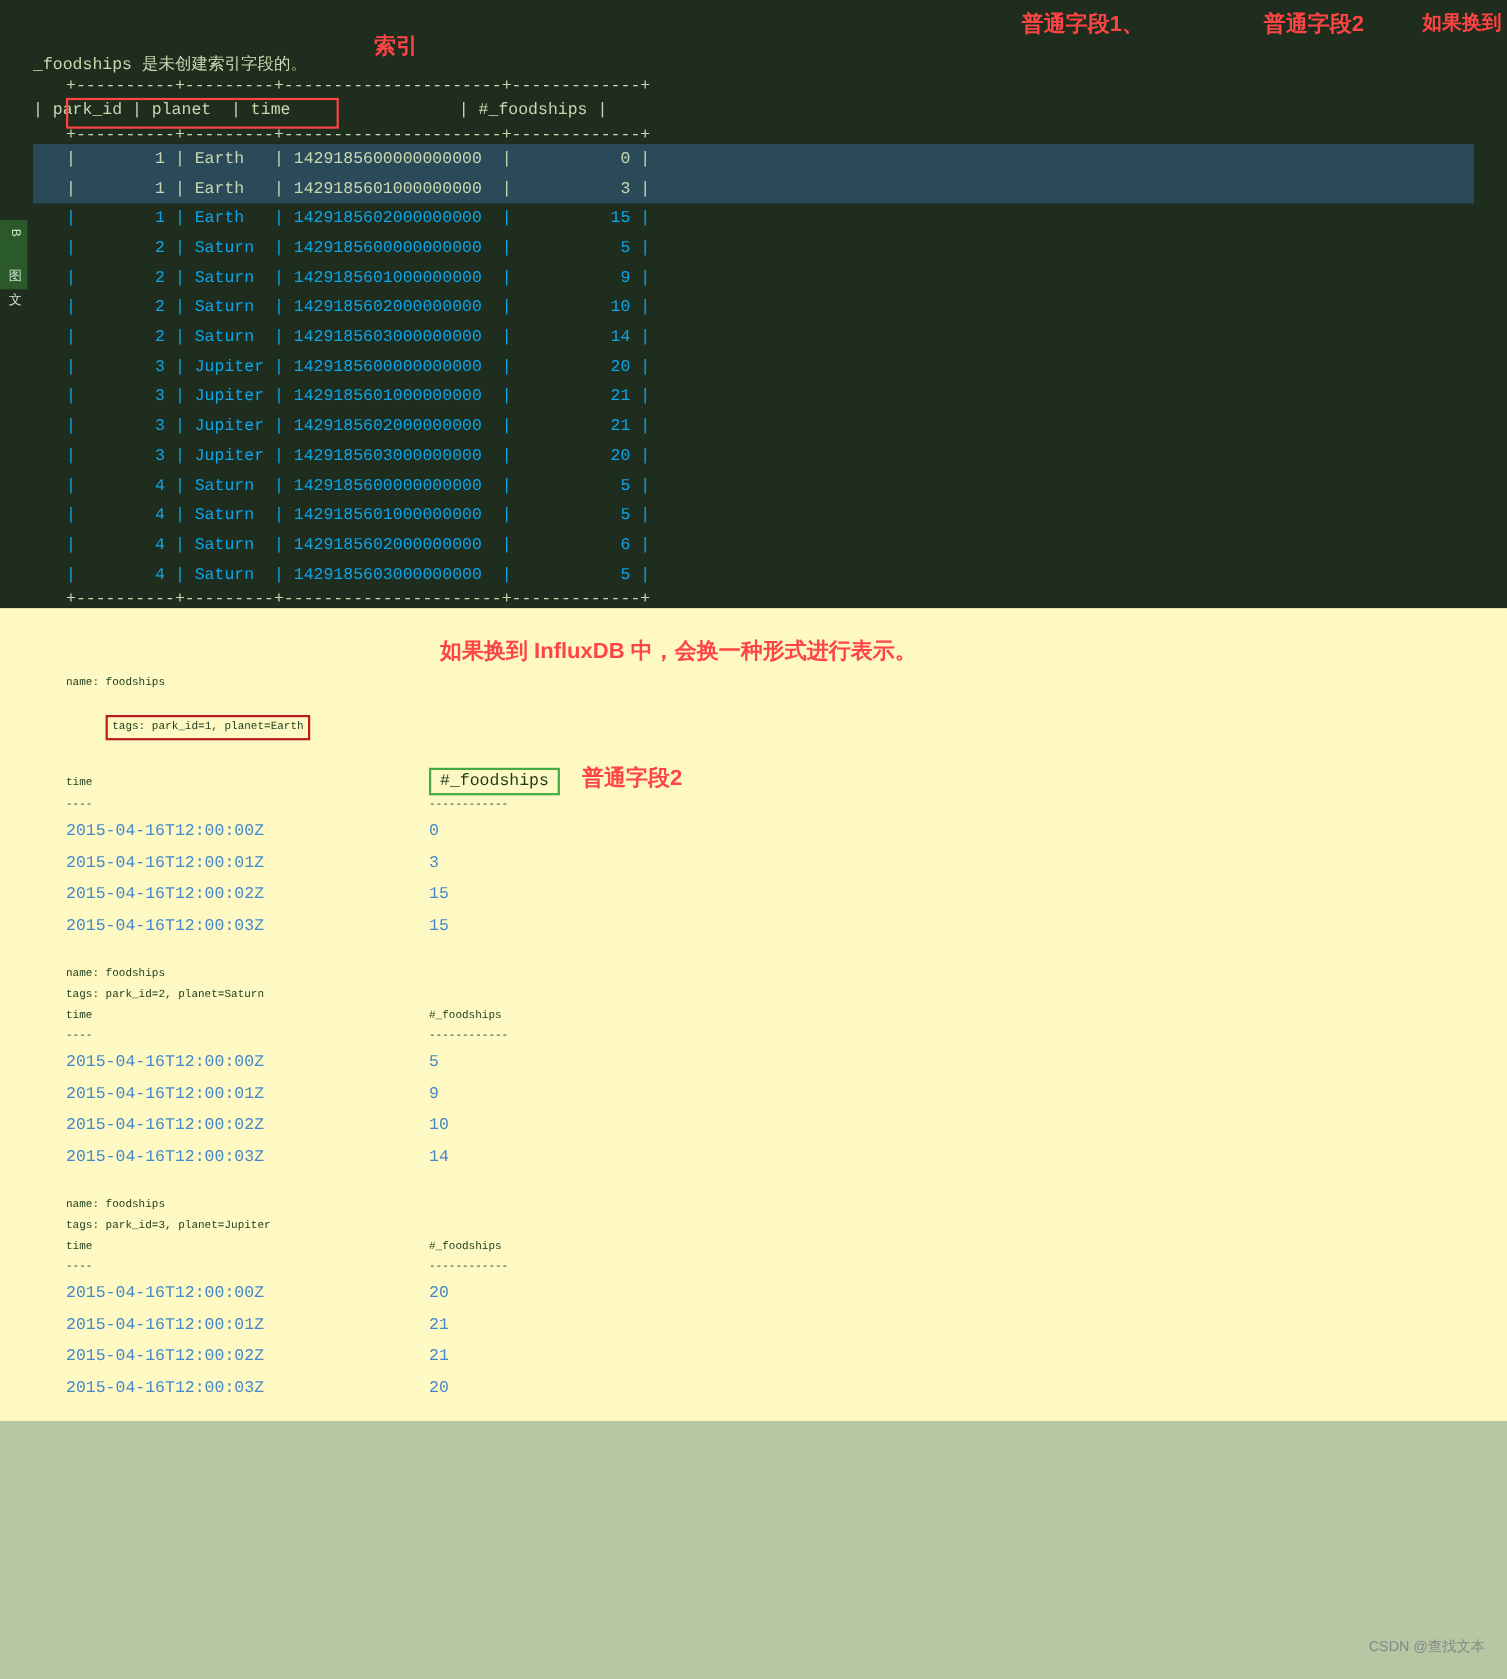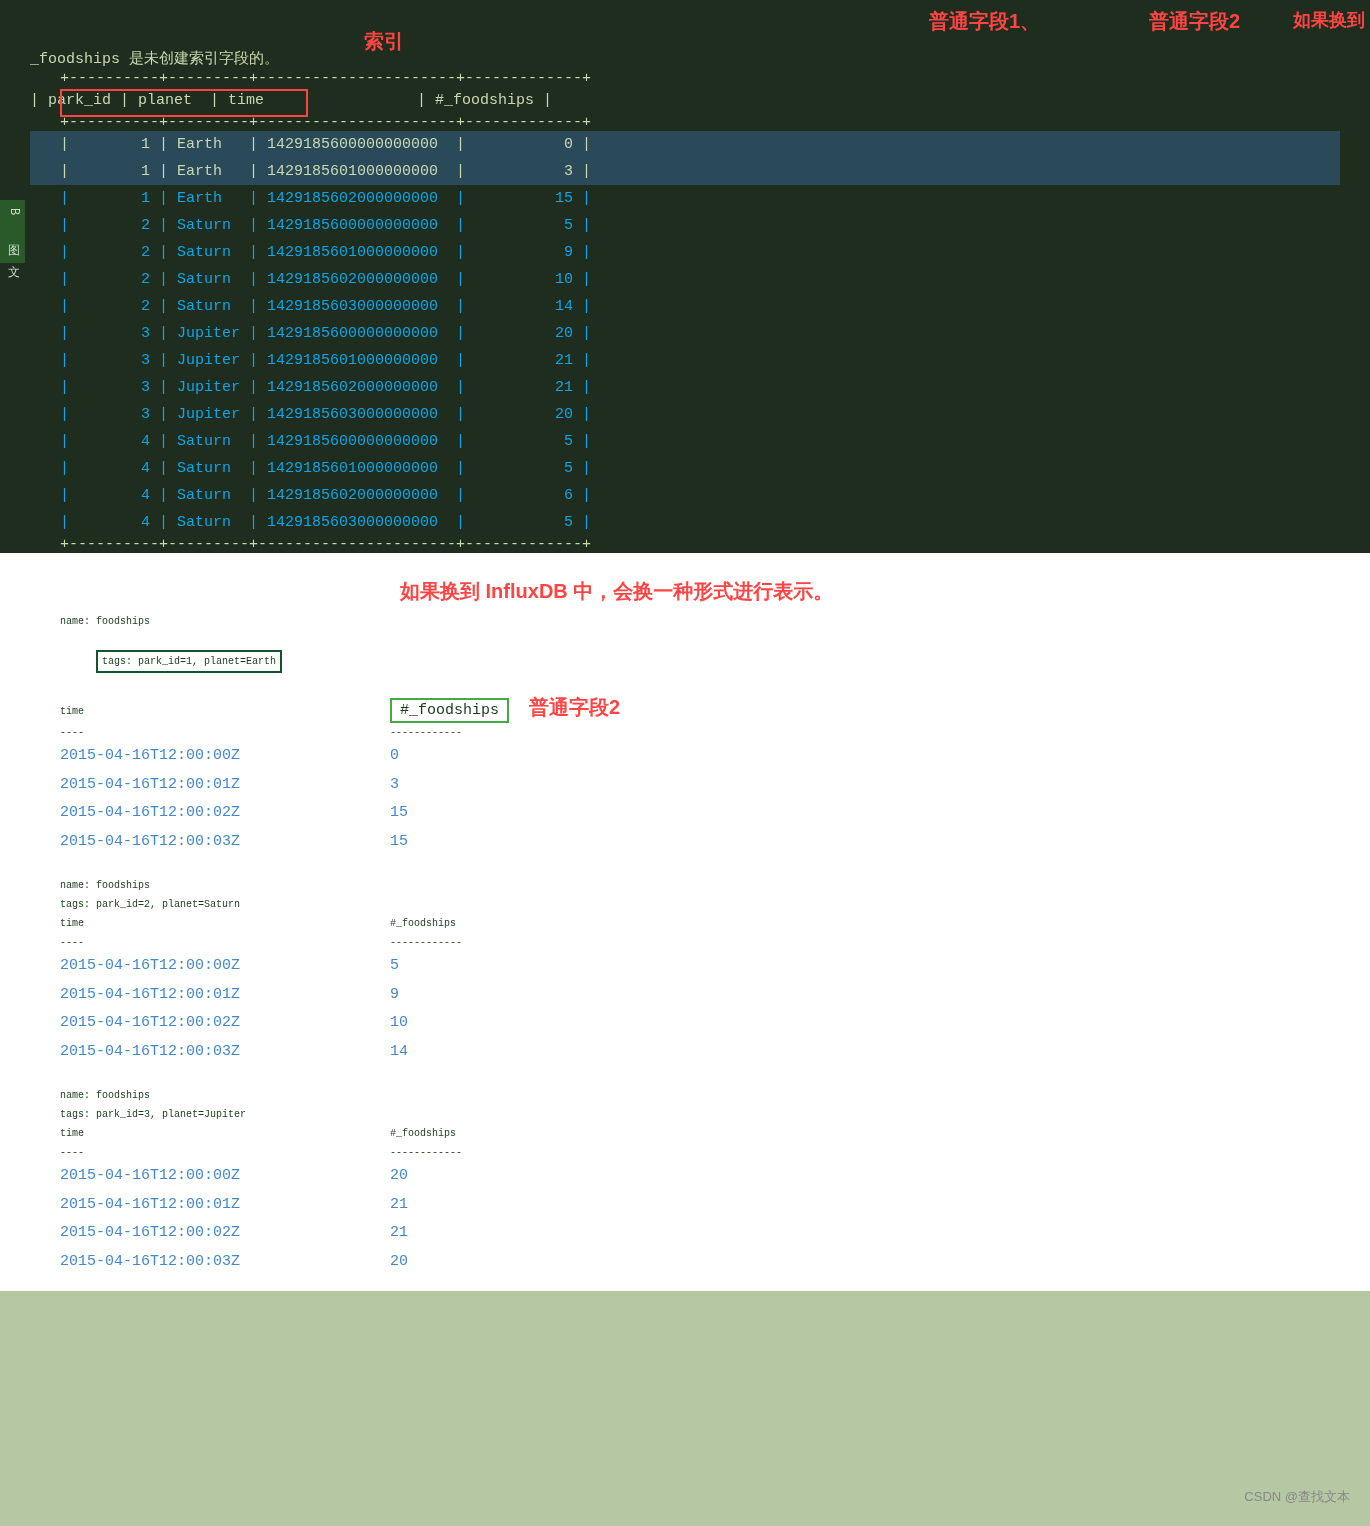--- a/index.html
+++ b/index.html
@@ -31,21 +31,20 @@
     
     .annotation-suoyin {
       position: absolute;
       top: 28px;
       left: 340px;
       color: #ff4444;
       font-size: 20px;
       font-weight: bold;
       font-family: 'Microsoft YaHei', sans-serif;
       z-index: 10;
-      margin-left: 24px;
     }
 
     .annotation-putong1 {
       position: absolute;
       top: 8px;
       right: 330px;
       color: #ff4444;
       font-size: 20px;
       font-weight: bold;
       font-family: 'Microsoft YaHei', sans-serif;
@@ -107,21 +106,21 @@
 
     .separator-row {
       white-space: pre;
       font-size: 15px;
       padding: 0 30px;
       color: #c8d8b0;
     }
 
     
     .bottom-section {
-      background-color: #ffffff;
+      background-color: #fef9c3;
       padding: 15px 60px;
       position: relative;
     }
 
     .influx-annotation {
       position: absolute;
       top: 10px;
       left: 340px;
       color: #ff4444;
       font-size: 20px;
@@ -131,21 +130,21 @@
 
     .influx-line {
       font-size: 10px;
       line-height: 1.9;
       color: #1a3a1a;
       white-space: pre;
     }
 
     .tags-box-1 {
       display: inline-block;
-      border: 2px solid #14532d;
+      border: 2px solid #b91c1c;
       padding: 0 4px;
       background-color: transparent;
     }
 
     .green-box {
       display: inline-block;
       border: 2px solid #44aa44;
       padding: 2px 8px;
     }
 

